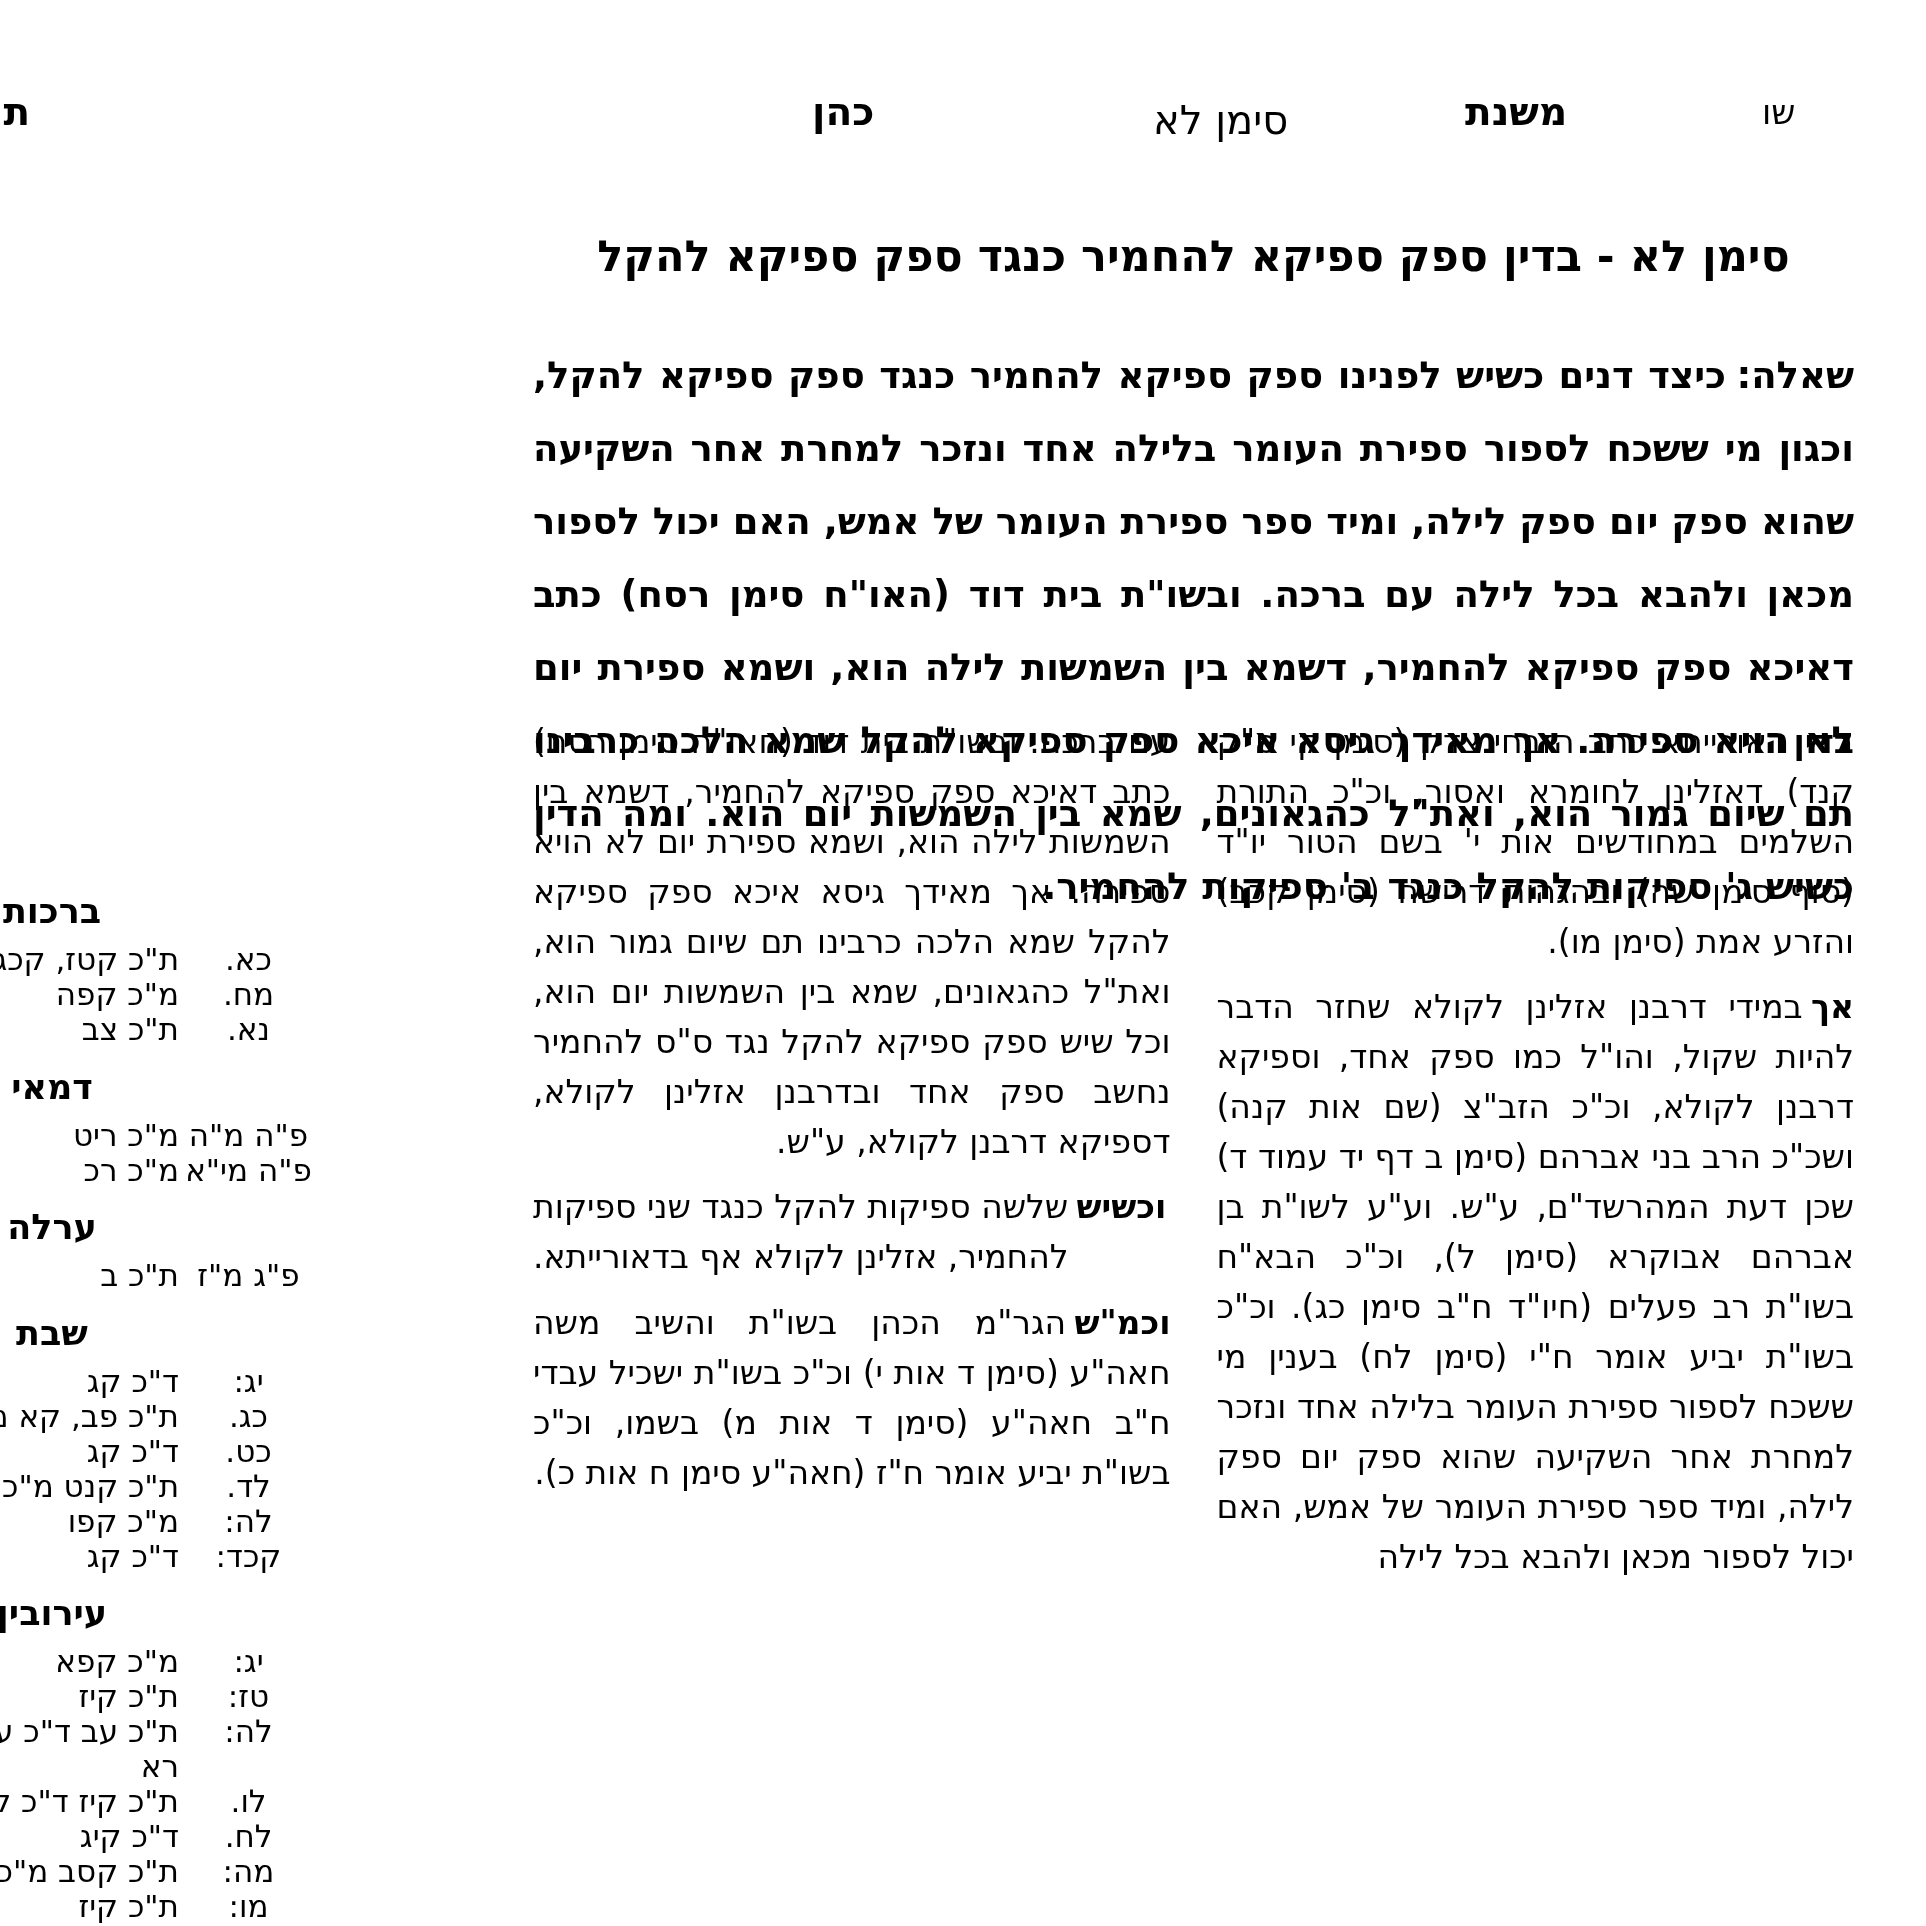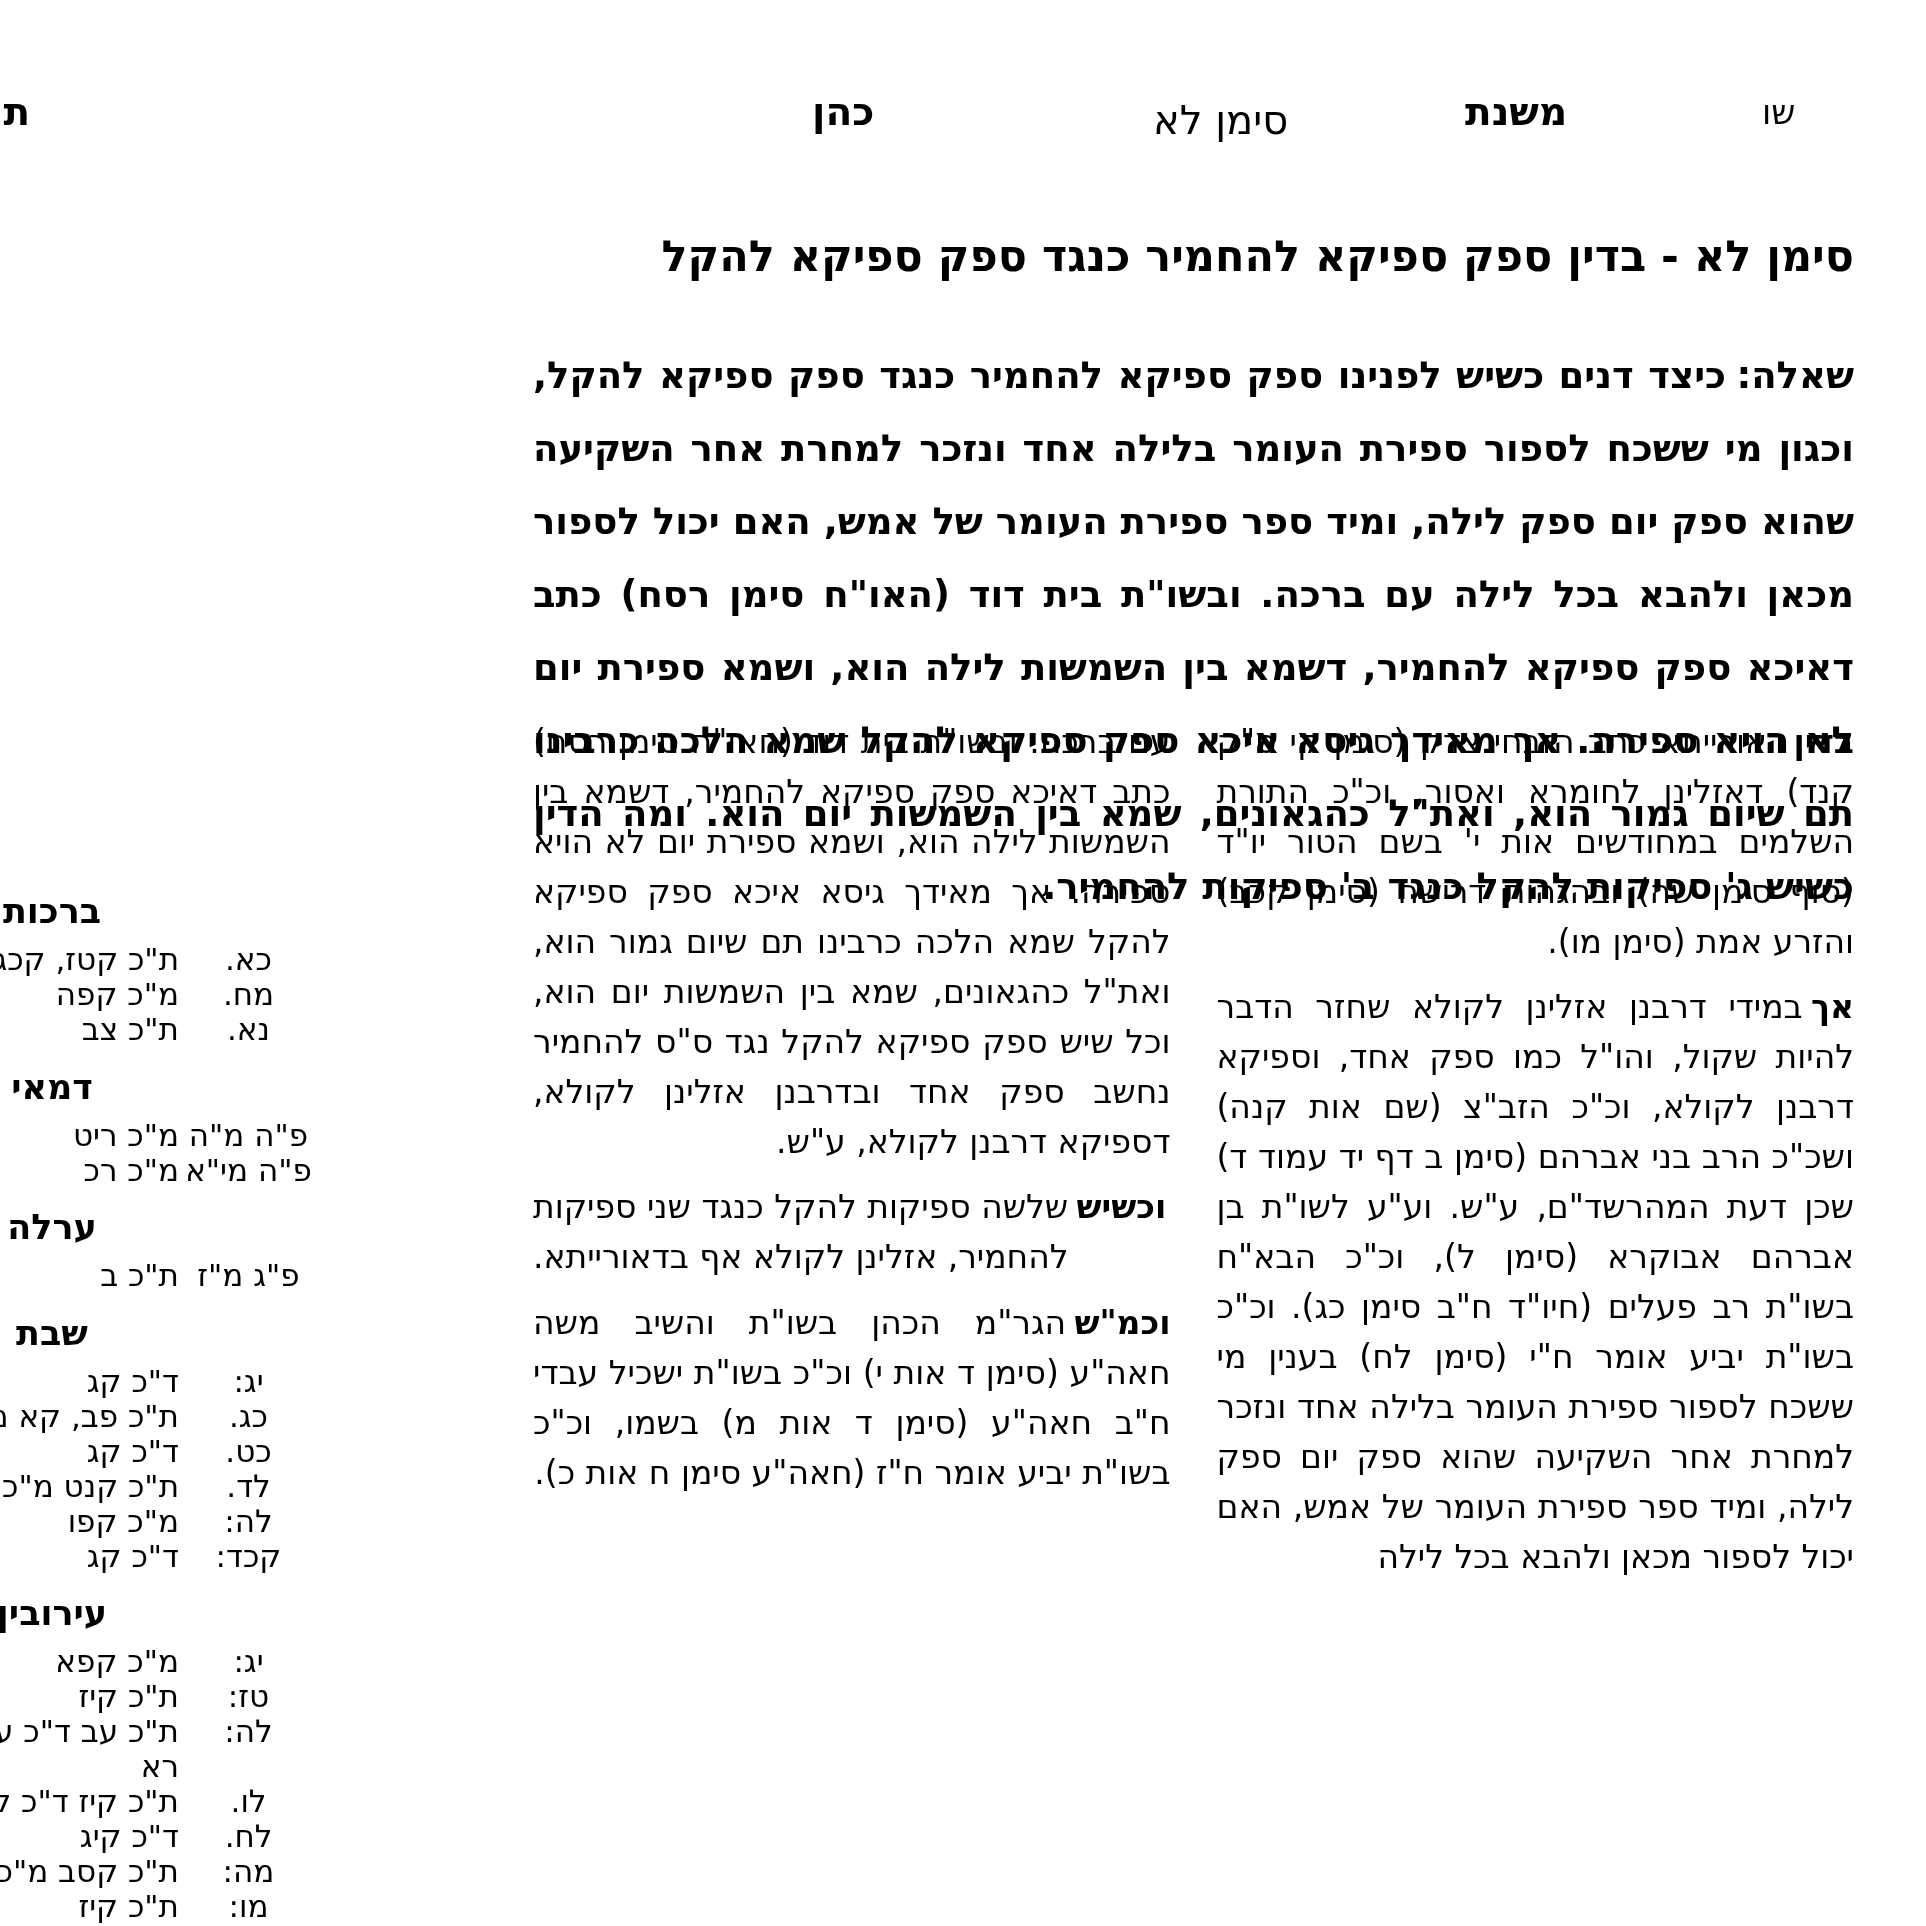--- a/index.html
+++ b/index.html
@@ -8,21 +8,21 @@
   .page{position:absolute;top:0;height:100%;}
   .left-page{left:0;width:1502px;}
   .right-page{left:1502px;width:1500px;}
   .hdr-item{position:absolute;white-space:nowrap;}
   .hdr-big{font-size:39px;font-weight:700;}
   .hdr-mid{font-size:40px;font-weight:400;}
   .hdr-num{font-size:34px;font-weight:400;text-align:center;}
 
   
   .siman-title{position:absolute;left:108px;width:1321px;top:231px;margin:0;
-    text-align:right;font-size:43px;font-weight:700;}
+    text-align:center;font-size:43px;font-weight:700;}
   .question{position:absolute;left:108px;width:1321px;top:339px;margin:0;
     font-size:37px;font-weight:700;line-height:73px;text-align:justify;}
   .question b{margin-left:0.28em;}
   .answer{position:absolute;left:108px;width:1321px;top:717px;display:flex;gap:46px;direction:rtl;}
   .ans-col{flex:1 1 0;}
   .col-para{margin:0 0 15.4px 0;font-size:33px;line-height:50px;text-align:justify;}
   .col-para b{font-weight:700;margin-left:0.25em;}
   .col-para.centered{text-align:left;}
   .legend{position:absolute;left:424px;width:655px;top:520px;text-align:center;
     font-size:32px;line-height:46px;}

